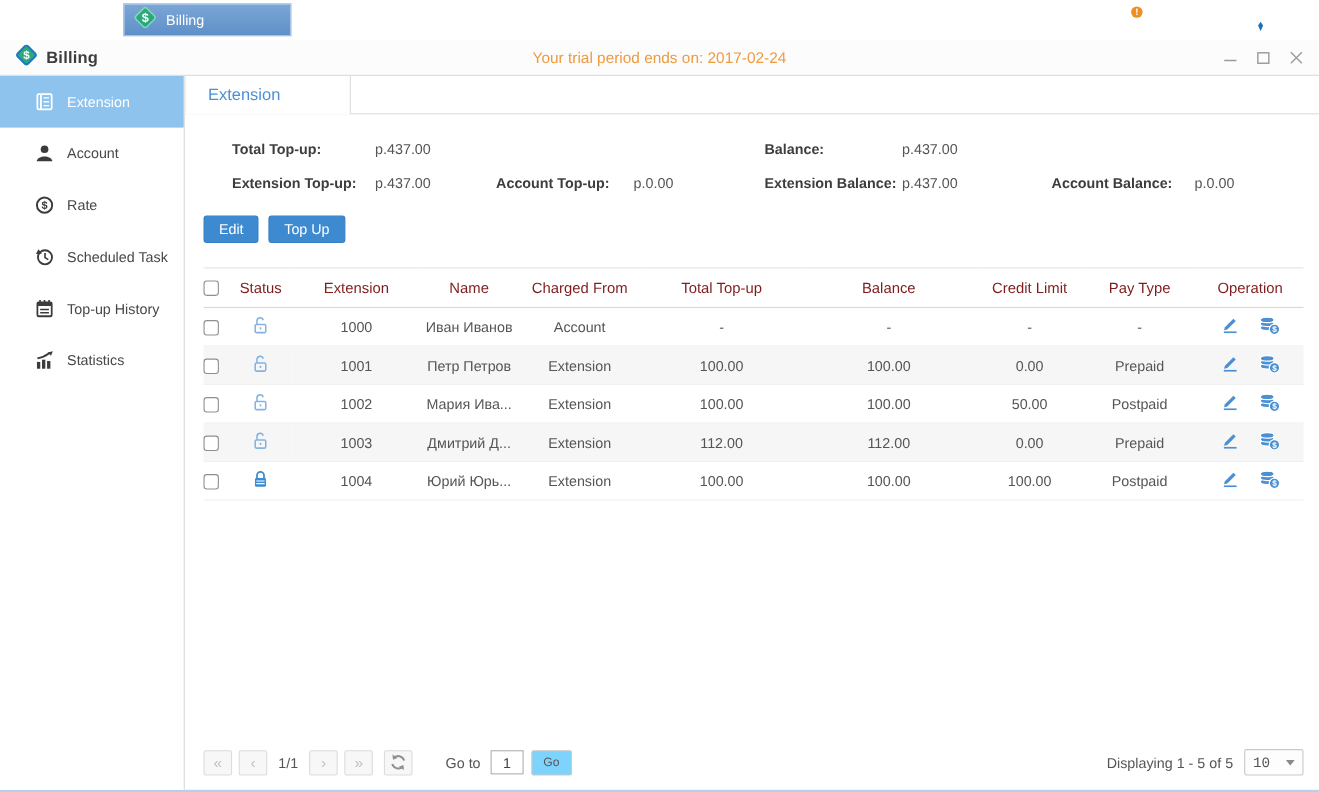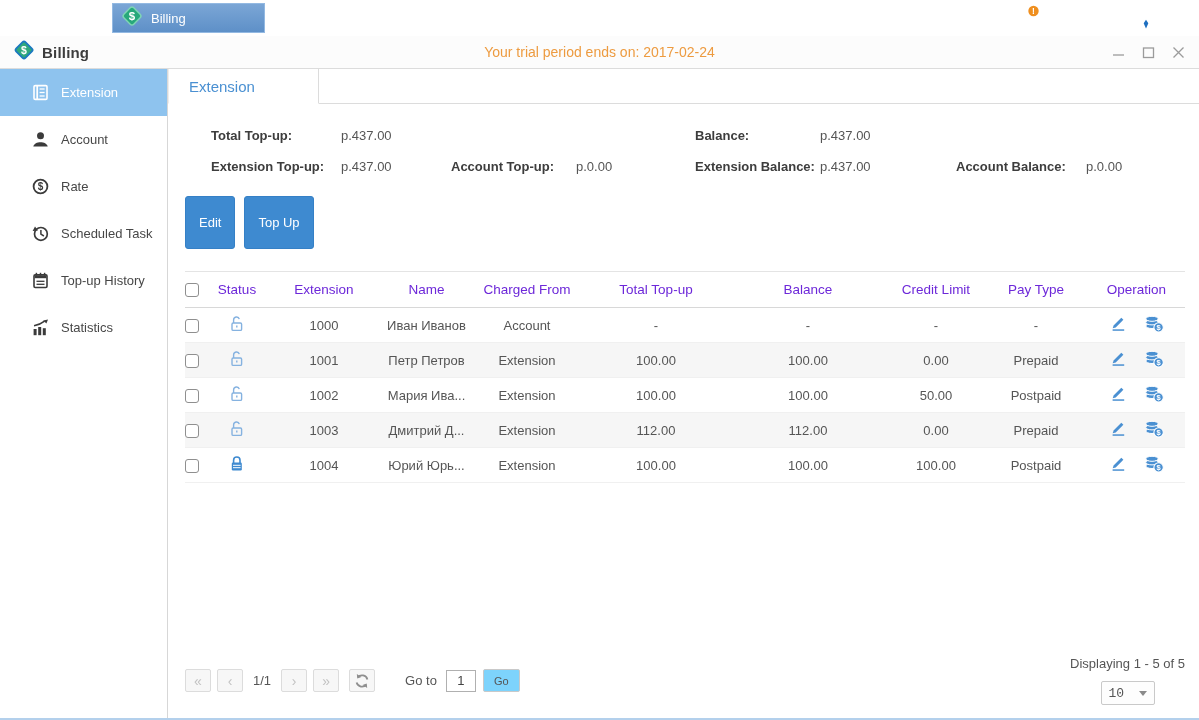--- a/index.html
+++ b/index.html
@@ -68,28 +68,28 @@
   .sum-col-right { flex:1; }
   .sum-row { height:31px; display:flex; align-items:center; }
   .sum-lbl { font-weight:bold; color:#3d3d3d; }
   .sum-val { color:#555; }
   .w130 { width:130px;margin-left:26px; } .w125 { width:125px; } .w110 { width:110px; }
 
   
   .btn-row { padding:14px 0 0 17px; display:flex; gap:9px; }
   .btn-blue {
     background:#3e8ad0; color:#fff; border:1px solid #3580c6; border-radius:3px;
-    font-size:13px; font-family:inherit; padding:18px 13px; cursor:pointer;
+    font-size:13px; font-family:inherit; padding:4px 13px; cursor:pointer;
   }
 
   
   .table-wrap { padding:22px 14px 0 17px; }
   table.ext-table { width:1000px; border-collapse:collapse; table-layout:fixed; font-size:13px; color:#555; }
   .ext-table th {
-    height:36px; font-weight:normal; color:#6d28d9; font-size:13.5px;
+    height:36px; font-weight:normal; color:#7f1d1d; font-size:13.5px;
     border-top:1px solid #e4e4e4; border-bottom:1px solid #d8d8d8; text-align:center; padding:0;
   }
   .ext-table td { height:35px; text-align:center; padding:0; border-bottom:1px solid #f0f0f0; }
   .ext-table tbody tr:nth-child(even) { background:#f6f6f6; }
   .ext-table th.col-cb, .ext-table td.col-cb { text-align:left; }
   .checkbox {
     width:14px; height:14px; border:1px solid #8f8f8f; border-radius:3px; background:#fff;
     display:inline-block; vertical-align:middle; cursor:pointer;
   }
   .op-icons { display:inline-flex; gap:17px; align-items:center; }
@@ -110,21 +110,21 @@
   .pg-refresh { margin-left:4px; }
   .goto-lbl { margin:0 9px 0 24px; }
   .goto-input {
     width:30px; height:22px; border:1px solid #b0b0b0; font-size:13px; text-align:center;
     font-family:inherit; color:#444; padding:0;
   }
   .go-btn {
     margin-left:7px; height:23px; padding:0 10px; background:#7dd3fc; border:1px solid #c9c9c9;
     border-radius:2px; font-size:11px; color:#555; font-family:inherit; cursor:pointer;
   }
-  .pg-right { margin-left:auto; display:flex; align-items:center; gap:10px;flex-direction:column; }
+  .pg-right { margin-left:auto; display:flex; align-items:center; gap:10px; }
   .page-size {
     width:54px; height:24px; border:1px solid #c9c9c9; background:#fdfdfd; border-radius:2px;
     display:flex; align-items:center; padding:0 7px; cursor:pointer;font-family:Liberation Mono, monospace;
   }
   .page-size .caret { margin-left:auto; width:0; height:0; border-left:4px solid transparent; border-right:4px solid transparent; border-top:5px solid #8a8a8a; }
 </style>
 </head>
 <body>
 
 <div class="app">

